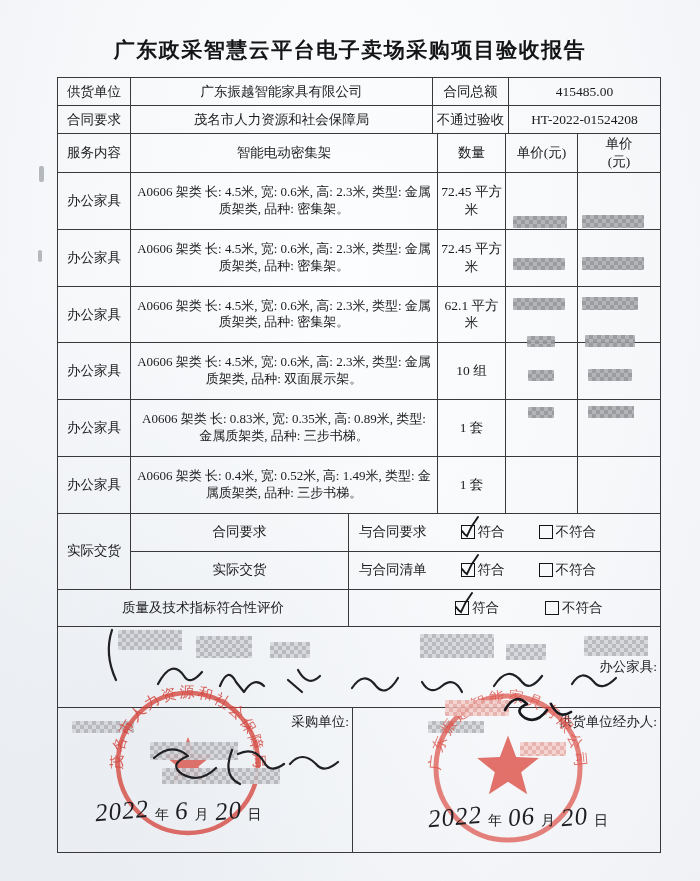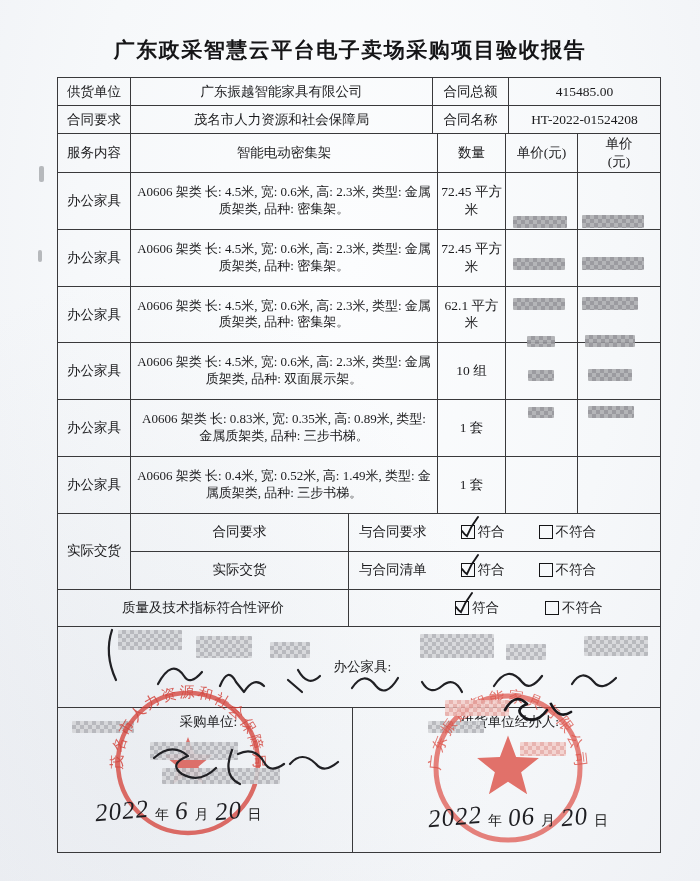--- a/index.html
+++ b/index.html
@@ -16,21 +16,21 @@
     font-size:21px;font-weight:bold;letter-spacing:1.5px;color:#151517;
   }
   .doc{position:absolute;left:57px;top:77px;width:603px}
   .doc table{border-collapse:collapse;table-layout:fixed;width:603px;margin-top:-1px}
   .doc table:first-child{margin-top:0}
   .doc td{
     border:1.3px solid #39393b;font-size:13.5px;text-align:center;
     vertical-align:middle;padding:1px 3px;line-height:1.3;color:#1b1b1d;
   }
   td.desc{font-size:13px;padding:11px 6px}
-  td.leftal{text-align:center;padding-left:10px}
+  td.leftal{text-align:right;padding-left:10px}
   .flexrow{display:flex;align-items:center}
   
   .cb{display:inline-flex;align-items:center;gap:3px;white-space:nowrap}
   .box{position:relative;width:12px;height:12px;border:1.6px solid #141416;display:inline-block;background:transparent}
   .tick{position:absolute;left:-3px;top:-12px;width:22px;height:26px;overflow:visible}
   .tick path{stroke:#17171a;stroke-width:2;fill:none;stroke-linecap:round}
   
   .redact{
     position:absolute;border-radius:1px;opacity:.92;
     background:repeating-conic-gradient(#b4b5ba 0% 25%, #d6d7da 0% 50%);
@@ -68,21 +68,21 @@
     <tbody>
     <tr style="height:28px">
       <td>供货单位</td>
       <td>广东振越智能家具有限公司</td>
       <td>合同总额</td>
       <td>415485.00</td>
     </tr>
     <tr style="height:28px">
       <td>合同要求</td>
       <td>茂名市人力资源和社会保障局</td>
-      <td>合同名称</td>
+      <td>不通过验收</td>
       <td>HT-2022-01524208</td>
     </tr>
   </tbody>
     </table>
 
   <table>
     <colgroup>
         <col style="width:73px">
         <col style="width:307px">
         <col style="width:68px">

